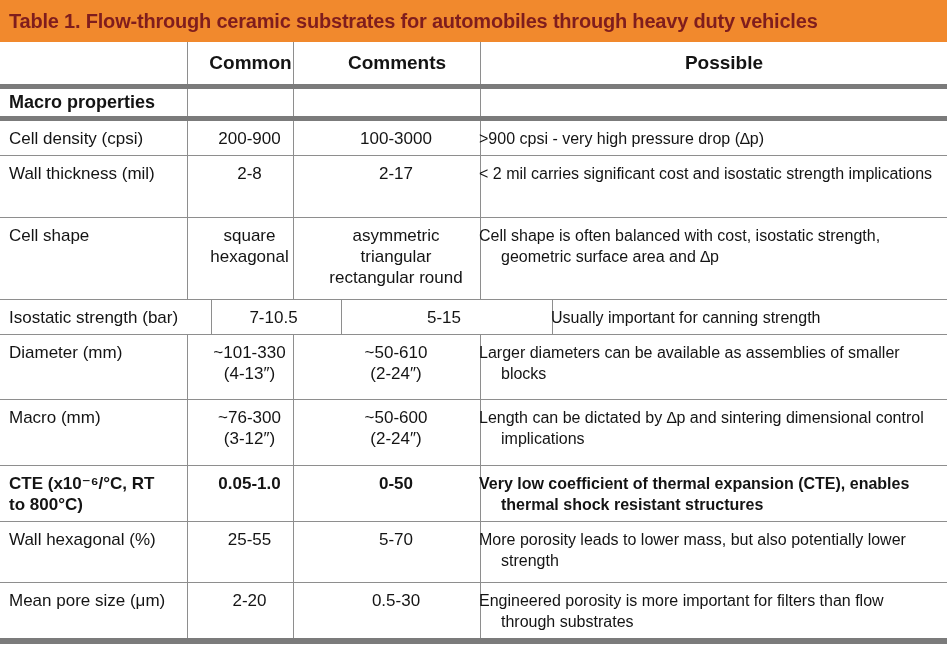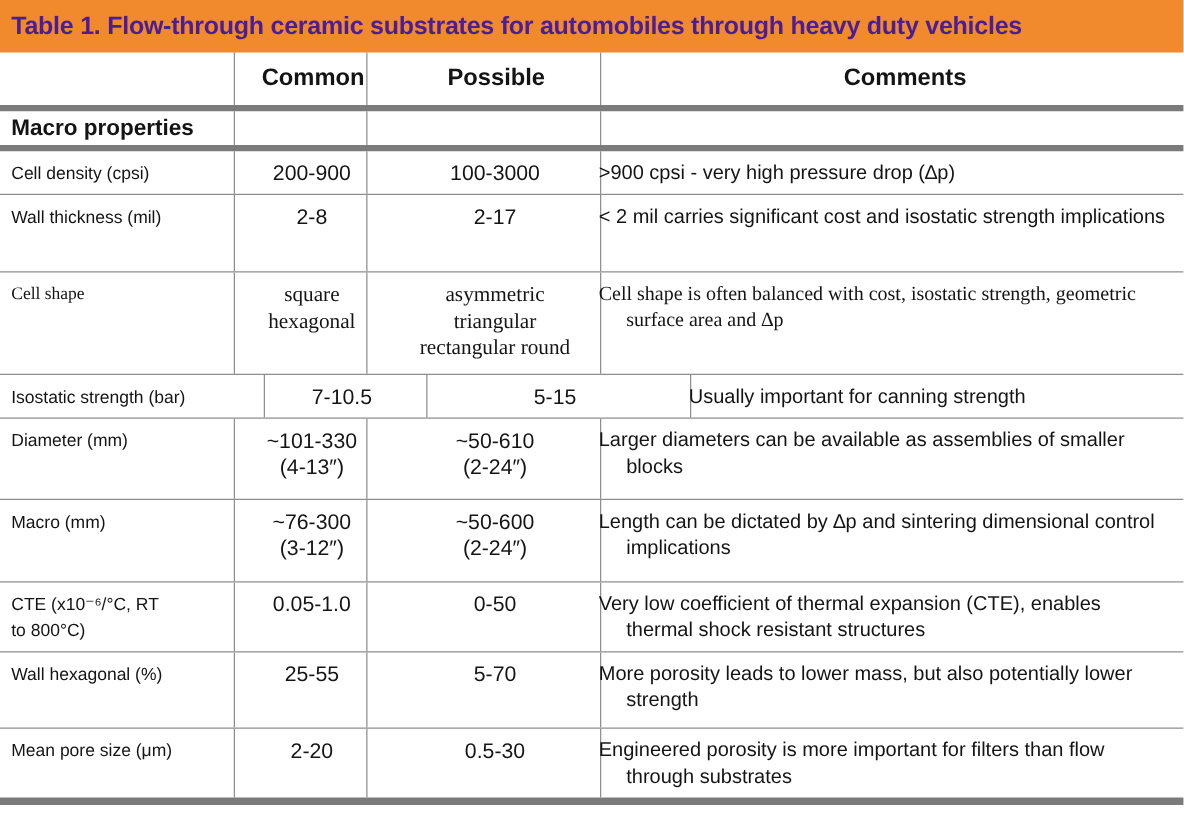--- a/index.html
+++ b/index.html
@@ -21,21 +21,21 @@
     overflow: hidden;
   }
   .title-bar {
     background: var(--orange);
     height: 42px;
     display: flex;
     align-items: center;
     padding-left: 9px;
   }
   .title-bar span {
-    color: #4c1d95;
+    color: #7f1d1d;
     font-size: 20px;
     font-weight: bold;
     letter-spacing: -0.2px;
   }
   .grid-row {
     display: grid;
     grid-template-columns: 187px 106px 187px 467px;
     width: 947px;
   }
   .cell { min-width: 0; }
@@ -60,63 +60,63 @@
   .section-label {
     font-size: 18px;
     font-weight: bold;
     padding: 3px 4px 3px 9px;
     display: flex;
     align-items: center;
   }
   .data-row { border-bottom: 1.5px solid var(--thin); }
   .data-row:last-child { border-bottom: 6px solid var(--thick); }
   .prop-cell {
-    font-size: 14px;
+    font-size: 17px;
     line-height: 21px;
     padding: 7px 4px 6px 9px;
     white-space: pre-line;
   }
   .center-cell {
     font-size: 17px;
     line-height: 21px;
     padding: 7px 2px 6px 2px;
     text-align: center;
     white-space: pre-line;
   }
   .comments-cell {
     font-size: 16px;
     line-height: 21px;
     padding: 7px 10px 6px 36px;
     text-indent: -22px;
   }
   
   #rows-container .data-row:nth-child(1) { min-height: 35px; }
   #rows-container .data-row:nth-child(2) { min-height: 62px; }
-  #rows-container .data-row:nth-child(3) { min-height: 82px; font-family: Liberation Serif, serif; }
+  #rows-container .data-row:nth-child(3) { min-height: 82px; }
   #rows-container .data-row:nth-child(4) { min-height: 35px; gap: 24px; }
   #rows-container .data-row:nth-child(5) { min-height: 65px; }
   #rows-container .data-row:nth-child(6) { min-height: 66px; }
-  #rows-container .data-row:nth-child(7) { min-height: 56px; }
+  #rows-container .data-row:nth-child(7) { min-height: 56px; font-weight: bold; }
   #rows-container .data-row:nth-child(8) { min-height: 61px; }
   #rows-container .data-row:nth-child(9) { min-height: 59px; }
 </style>
 </head>
 <body>
 
 <div class="page">
 
   <div class="title-bar">
     <span>Table 1. Flow-through ceramic substrates for automobiles through heavy duty vehicles</span>
   </div>
 
   <div class="grid-row header-row">
     <div class="cell"></div>
     <div class="cell hdr">Common</div>
+    <div class="cell hdr">Comments</div>
     <div class="cell hdr">Possible</div>
-    <div class="cell hdr">Comments</div>
   </div>
 
   <div class="grid-row section-row">
     <div class="cell section-label">Macro properties</div>
     <div class="cell"></div>
     <div class="cell"></div>
     <div class="cell"></div>
   </div>
 
   <div id="rows-container">

